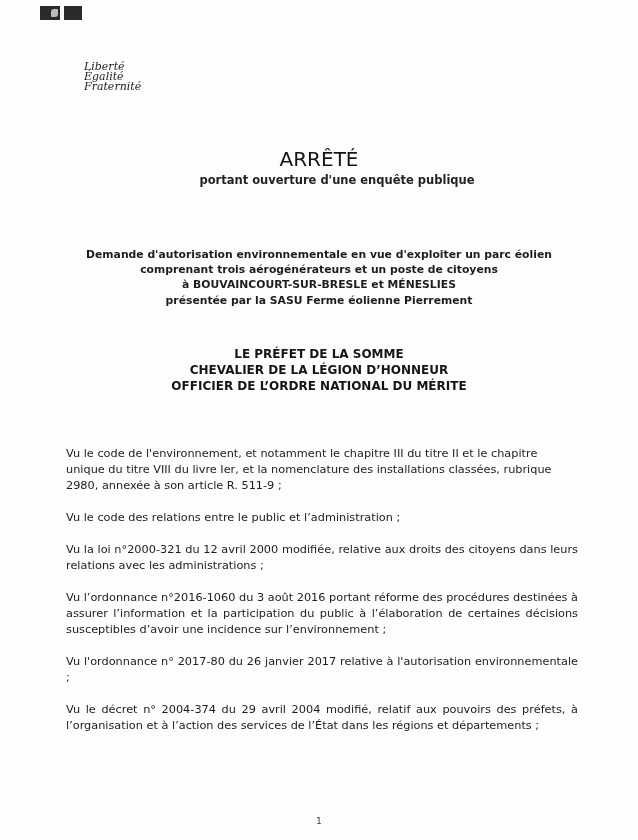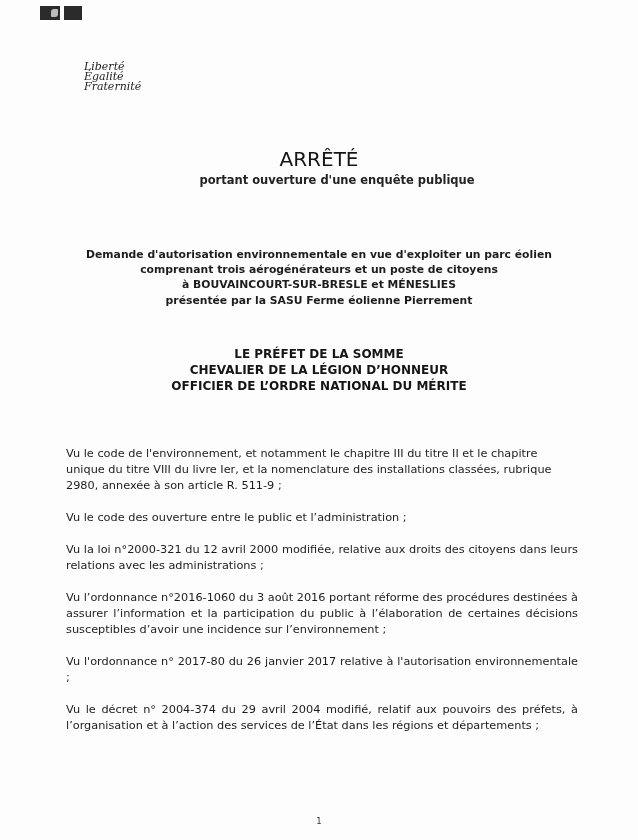--- a/index.html
+++ b/index.html
@@ -161,21 +161,21 @@
   </div>
 
   <div class="center-block prefet-block">
     <div>LE PRÉFET DE LA SOMME</div>
     <div>CHEVALIER DE LA LÉGION D’HONNEUR</div>
     <div>OFFICIER DE L’ORDRE NATIONAL DU MÉRITE</div>
   </div>
 
   <div class="body">
     <p class="left">Vu le code de l'environnement, et notamment le chapitre III du titre II et le chapitre unique du titre VIII du livre Ier, et la nomenclature des installations classées, rubrique 2980, annexée à son article R. 511-9 ;</p>
-    <p class="left">Vu le code des ouverture entre le public et l’administration ;</p>
+    <p class="left">Vu le code des relations entre le public et l’administration ;</p>
     <p>Vu la loi n°2000-321 du 12 avril 2000 modifiée, relative aux droits des citoyens dans leurs relations avec les administrations ;</p>
     <p>Vu l’ordonnance n°2016-1060 du 3 août 2016 portant réforme des procédures destinées à assurer l’information et la participation du public à l’élaboration de certaines décisions susceptibles d’avoir une incidence sur l’environnement ;</p>
     <p>Vu l'ordonnance n° 2017-80 du 26 janvier 2017 relative à l'autorisation environnementale ;</p>
     <p>Vu le décret n° 2004-374 du 29 avril 2004 modifié, relatif aux pouvoirs des préfets, à l’organisation et à l’action des services de l’État dans les régions et départements ;</p>
   </div>
 
   <div class="page-number">1</div>
 </div>
 
 </body></html>

